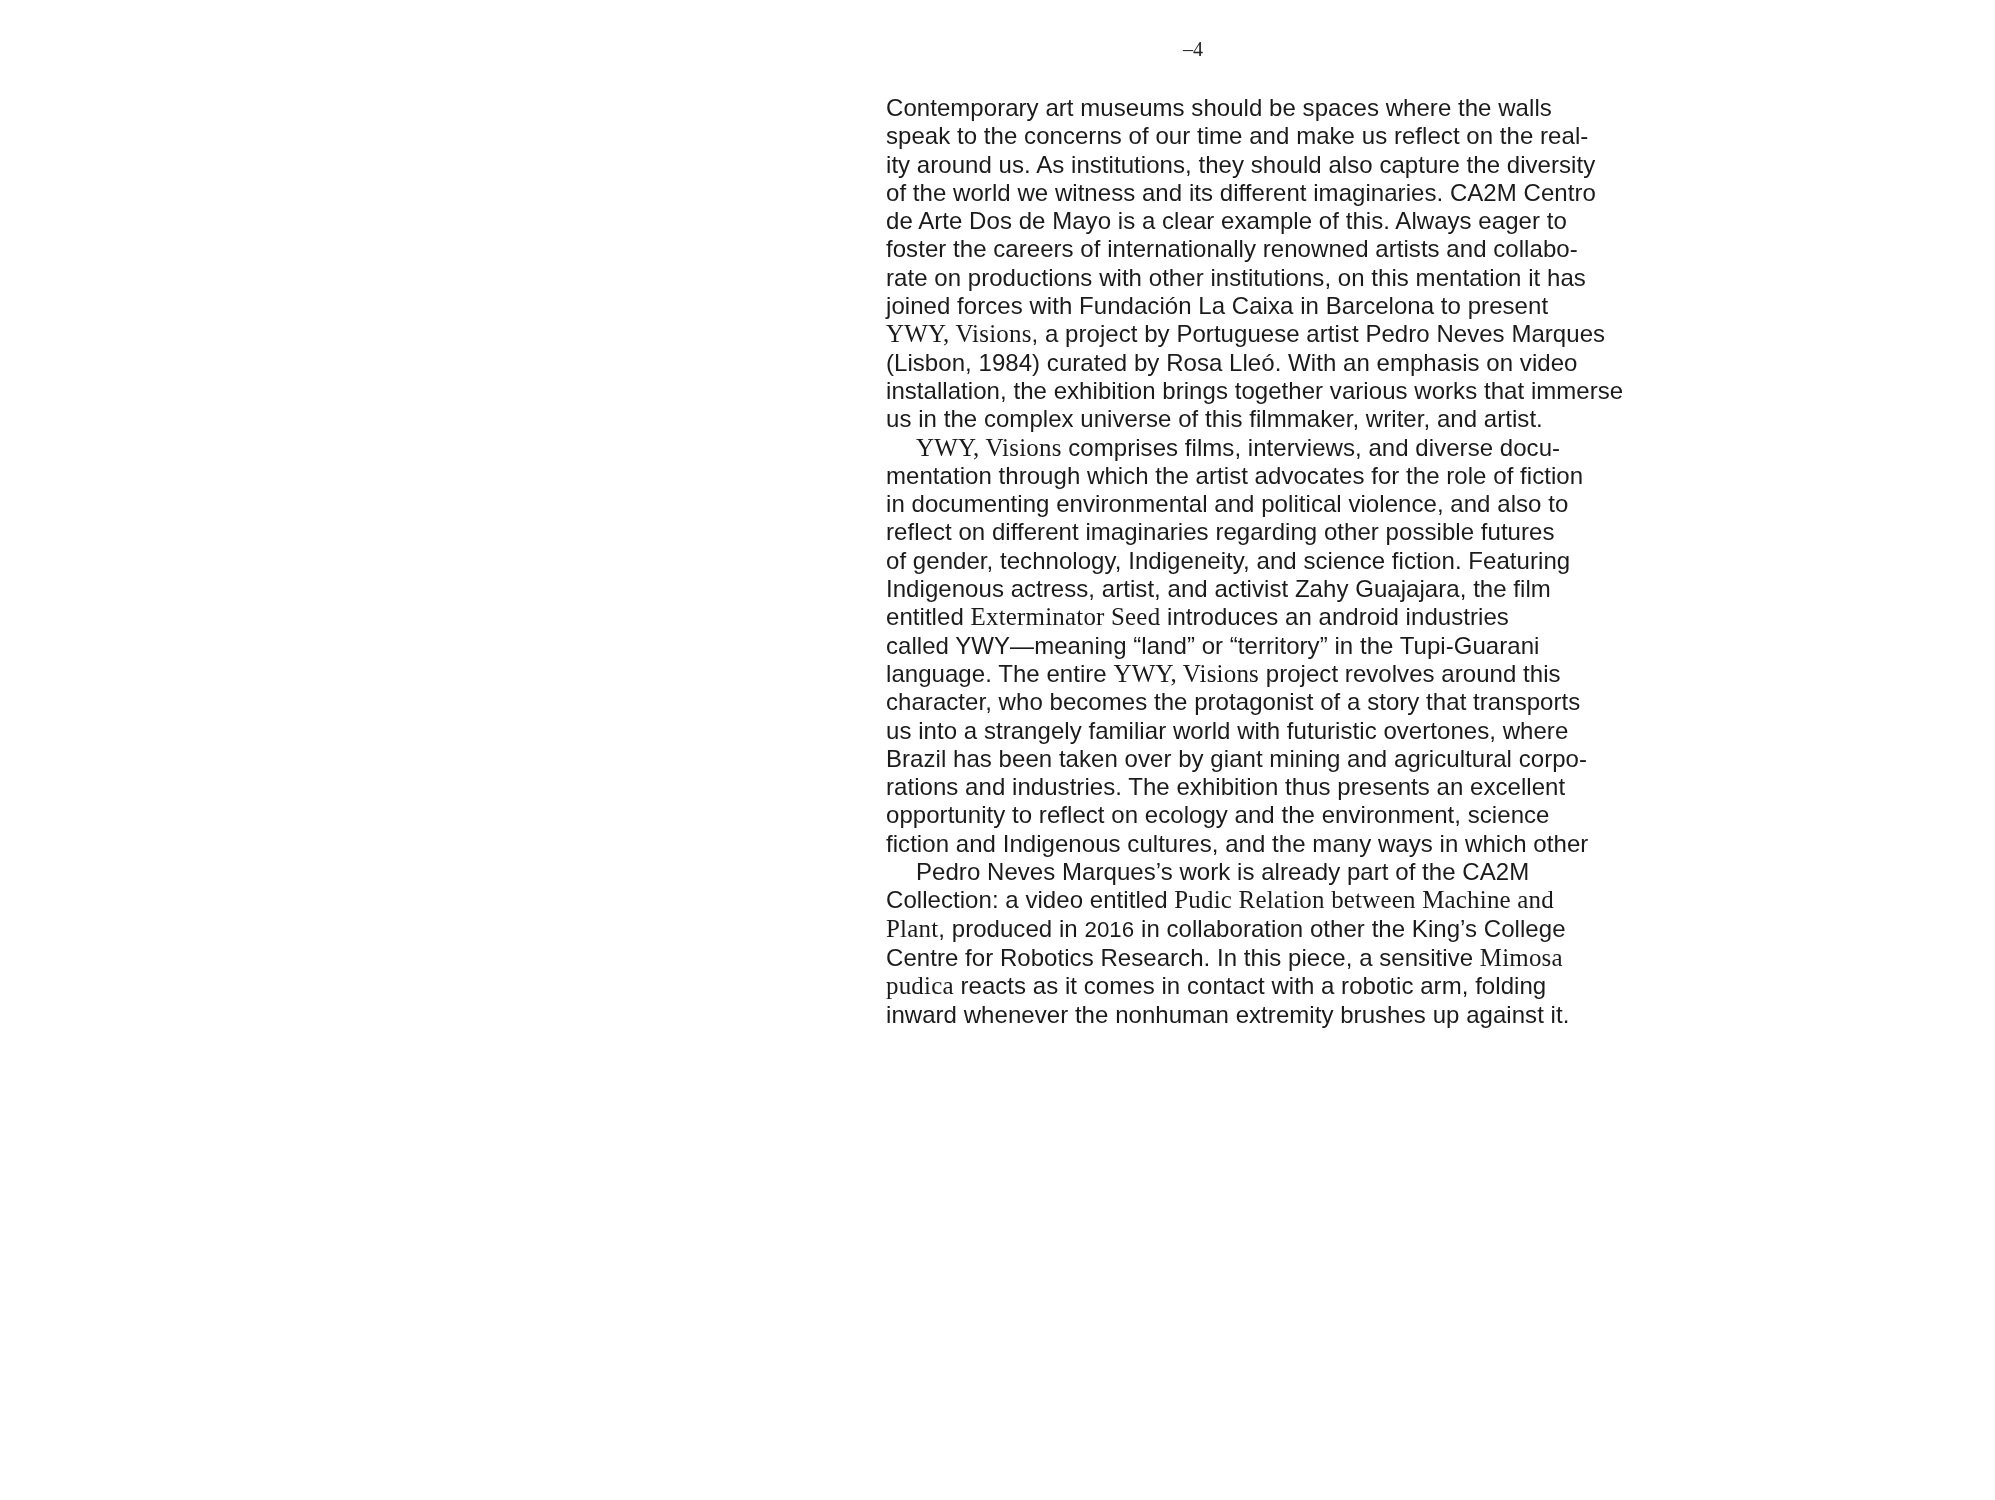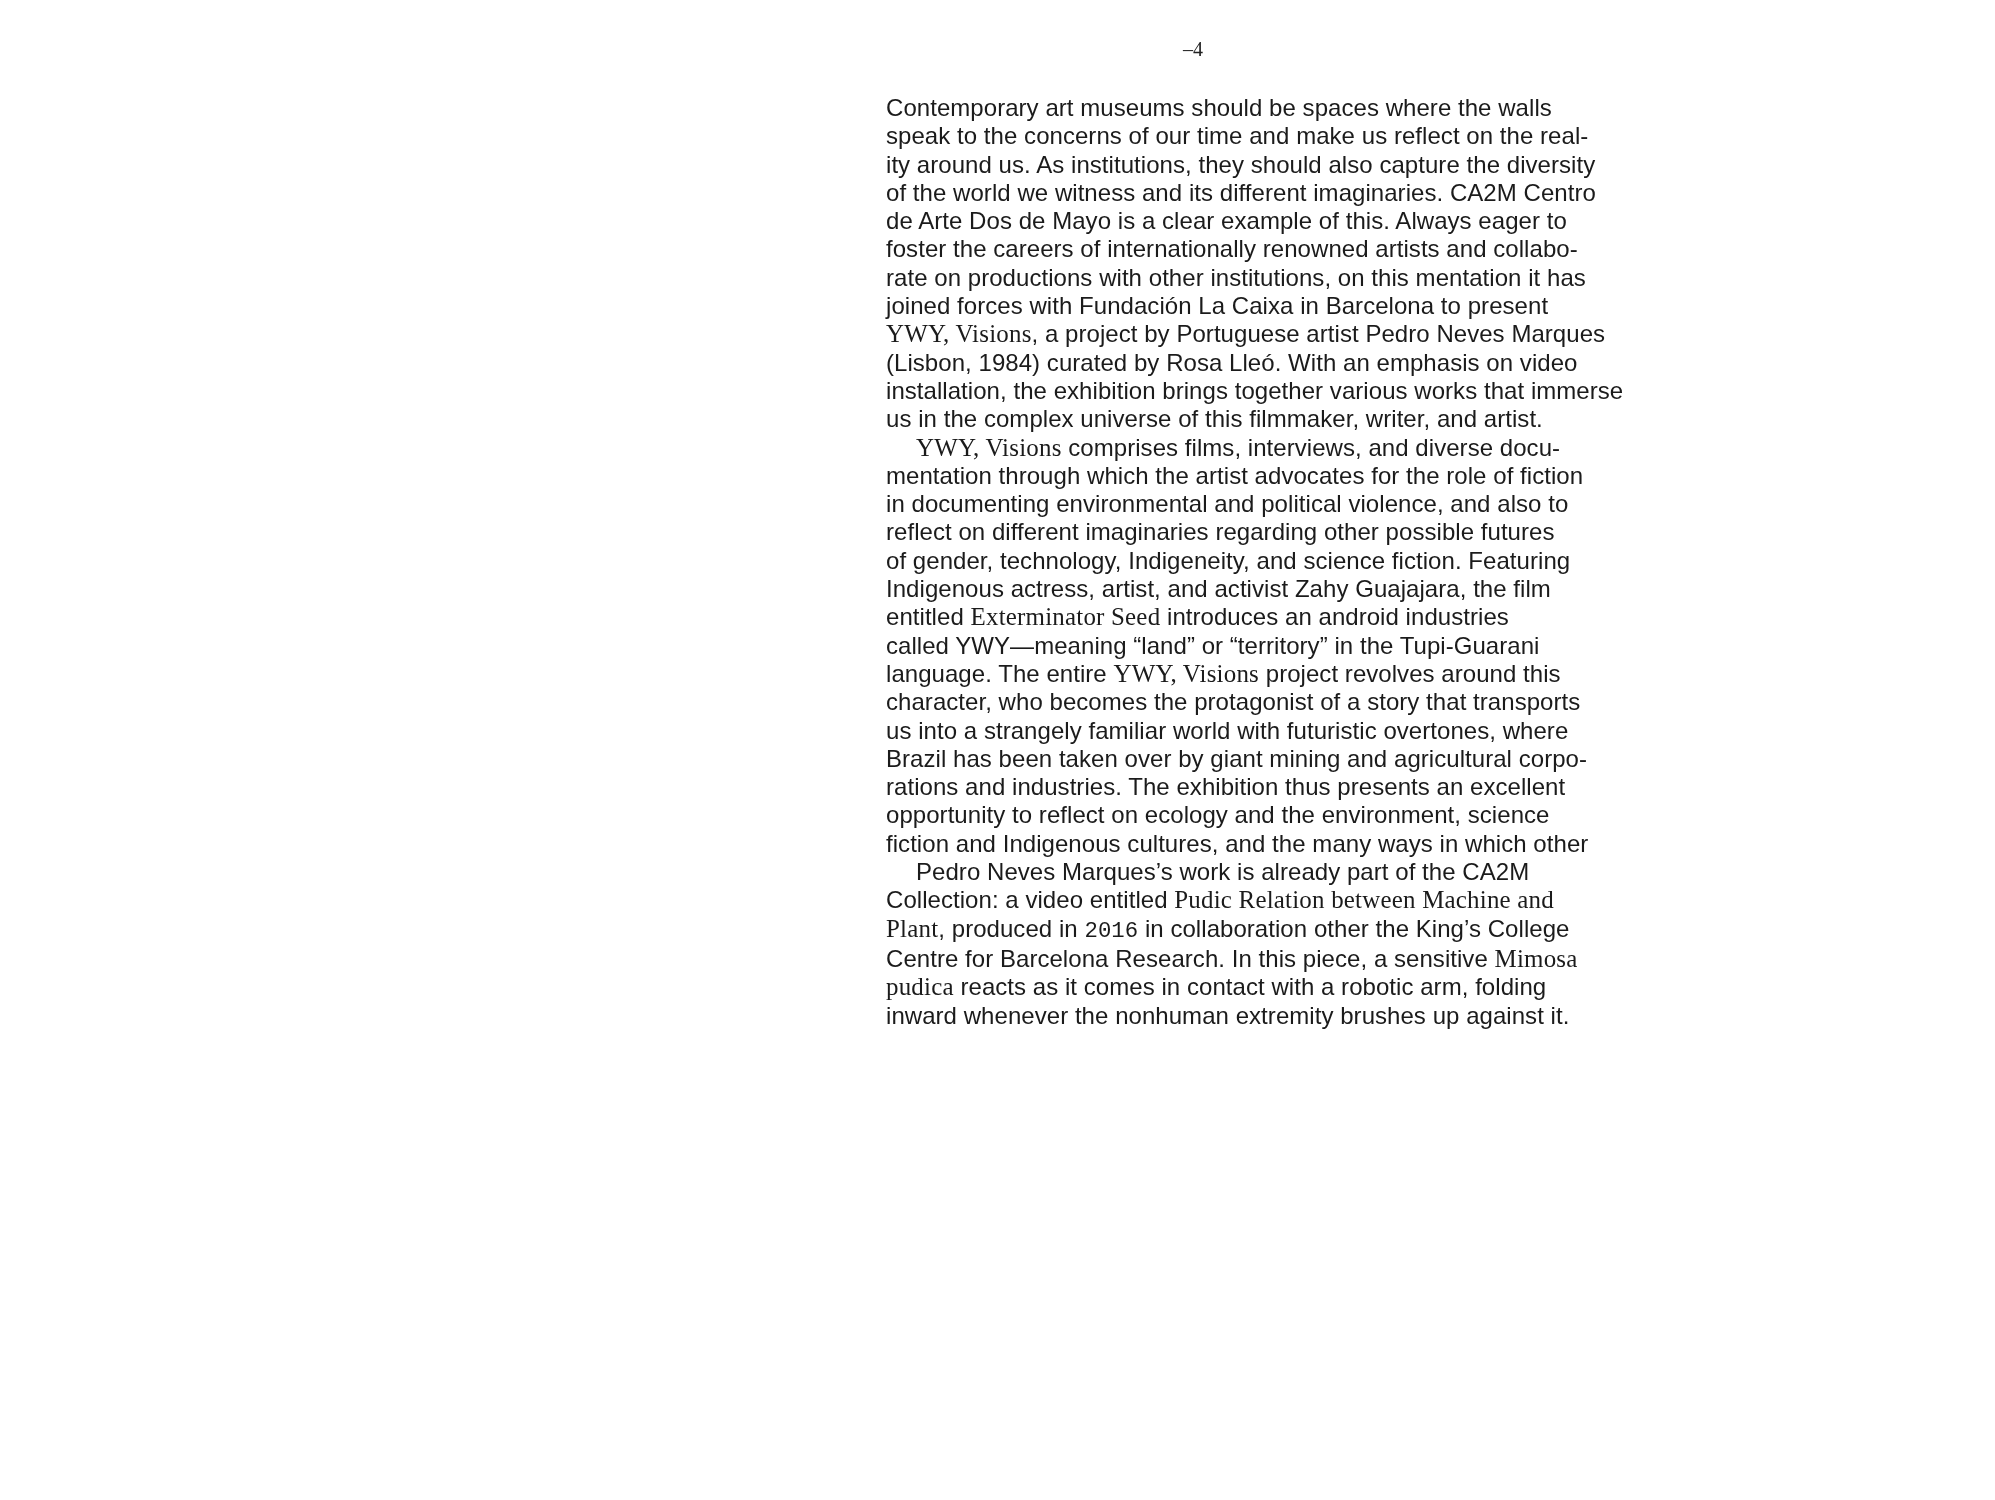--- a/index.html
+++ b/index.html
@@ -39,21 +39,21 @@
   }
   .line.indent {
     padding-left: 30px;
   }
   .ital {
     font-family: "Liberation Serif", "DejaVu Serif", serif;
     font-size: 1.04em;
     letter-spacing: 0.2px;
   }
   .mono {
-    font-family: Liberation Mono, monospace;
+    font-family: Liberation Sans, sans-serif;
     font-size: 0.93em;
   }
 </style>
 </head>
 <body>
 
 <div class="page-number">–4</div>
 
 <div class="text-block">
     <div class="line"><span>Contemporary art museums should be spaces where the walls</span></div>
@@ -79,16 +79,16 @@
     <div class="line"><span>language. The entire </span><span class="ital">YWY, Visions</span><span> project revolves around this</span></div>
     <div class="line"><span>character, who becomes the protagonist of a story that transports</span></div>
     <div class="line"><span>us into a strangely familiar world with futuristic overtones, where</span></div>
     <div class="line"><span>Brazil has been taken over by giant mining and agricultural corpo-</span></div>
     <div class="line"><span>rations and industries. The exhibition thus presents an excellent</span></div>
     <div class="line"><span>opportunity to reflect on ecology and the environment, science</span></div>
     <div class="line"><span>fiction and Indigenous cultures, and the many ways in which other</span></div>
     <div class="line indent"><span>Pedro Neves Marques’s work is already part of the CA2M</span></div>
     <div class="line"><span>Collection: a video entitled </span><span class="ital">Pudic Relation between Machine and</span></div>
     <div class="line"><span class="ital">Plant</span><span>, produced in </span><span class="mono">2016</span><span> in collaboration other the King’s College</span></div>
-    <div class="line"><span>Centre for Barcelona Research. In this piece, a sensitive </span><span class="ital">Mimosa</span></div>
+    <div class="line"><span>Centre for Robotics Research. In this piece, a sensitive </span><span class="ital">Mimosa</span></div>
     <div class="line"><span class="ital">pudica</span><span> reacts as it comes in contact with a robotic arm, folding</span></div>
     <div class="line"><span>inward whenever the nonhuman extremity brushes up against it.</span></div>
   </div>
 
 </body></html>

